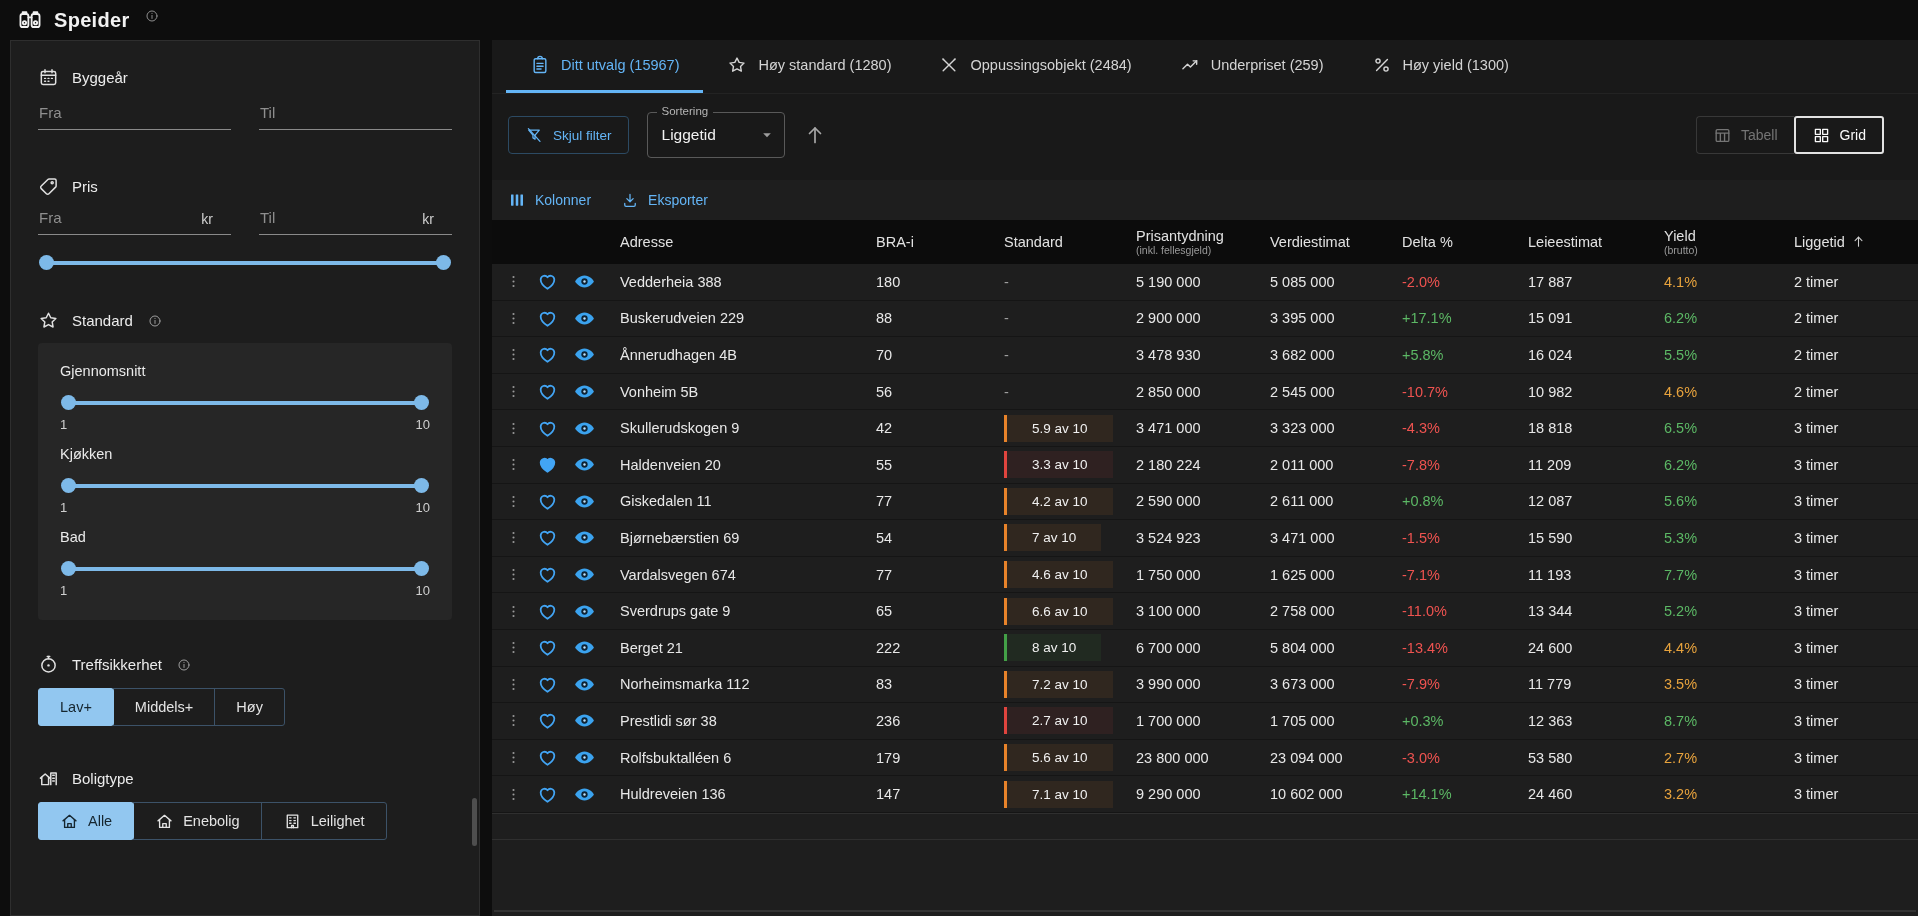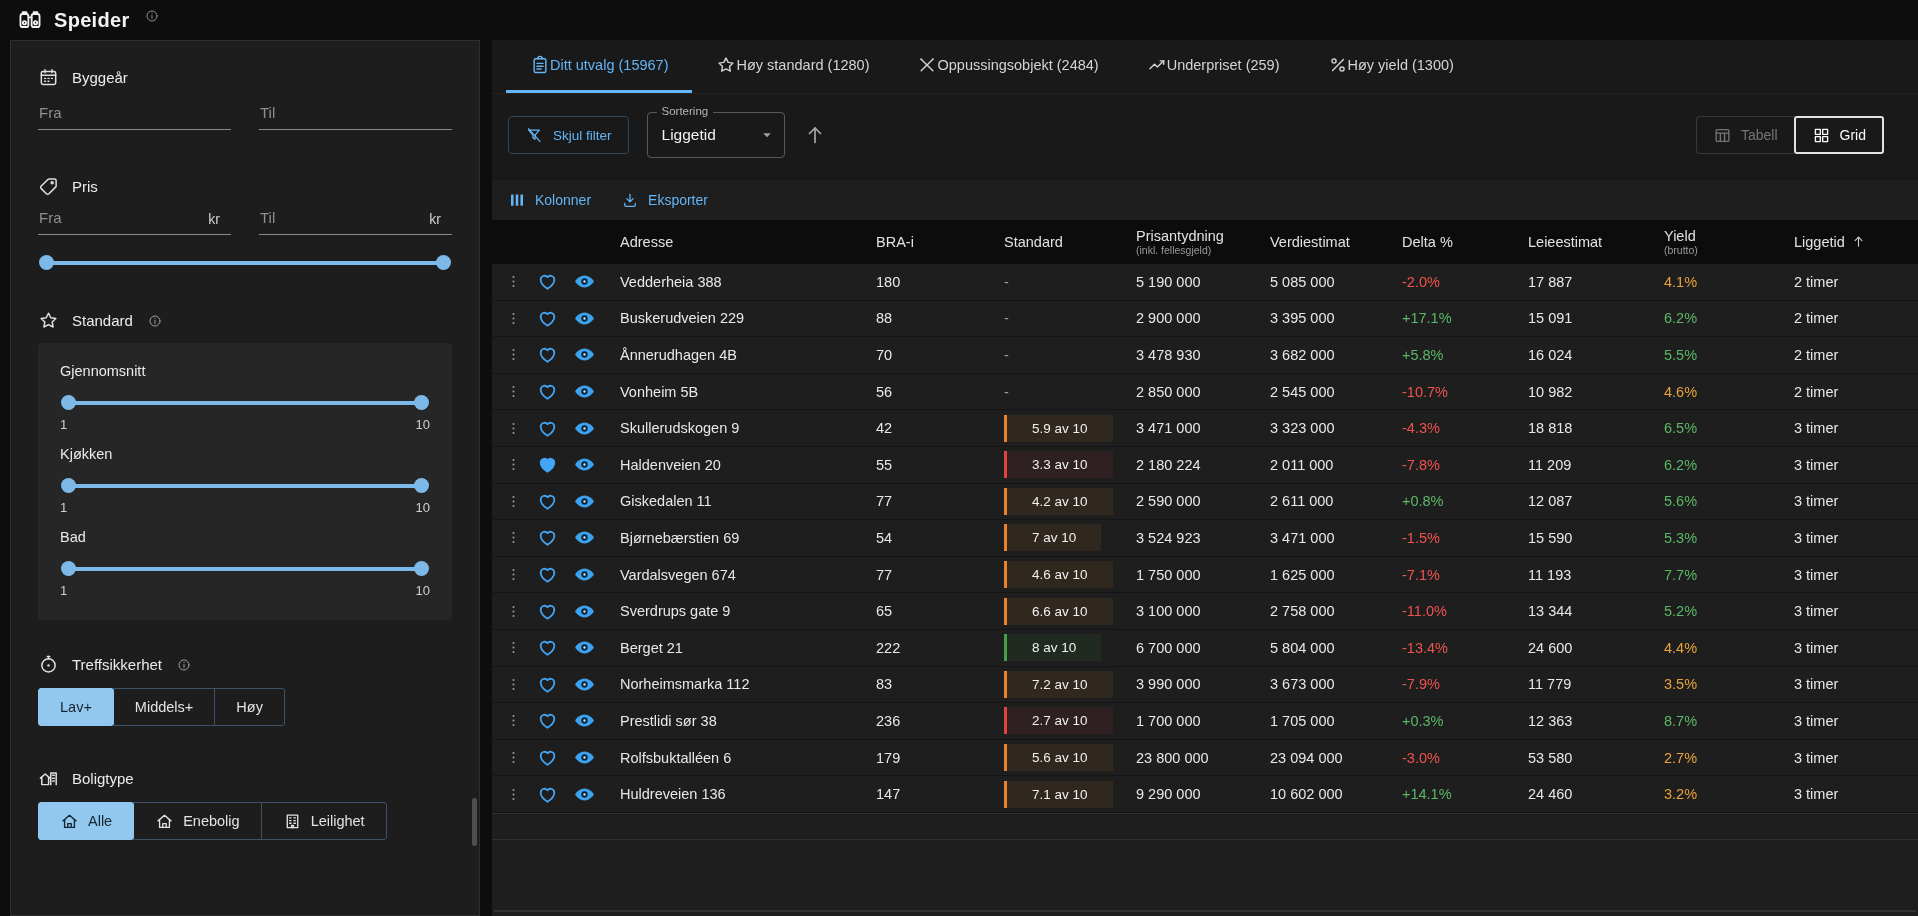--- a/index.html
+++ b/index.html
@@ -22,21 +22,21 @@
   .sb-title { font-size:21px; font-weight:700; color:#f5f5f5; }
   .close-btn { width:22px; height:22px; color:#cfcfcf; cursor:pointer; }
   .section { margin-top:26px; }
   .sec-head { display:flex; align-items:center; gap:13px; font-size:15px; color:#ececec; }
   .sec-ic { width:21px; height:21px; color:#e0e0e0; }
   .info-ic { width:14px; height:14px; color:#9e9e9e; margin-left:2px; }
   .input-row { display:flex; gap:28px; margin-top:10px; }
   .ufield { flex:1; position:relative; border-bottom:1px solid #8a8a8a; height:32px; }
   .ufield input { width:100%; background:transparent; border:none; outline:none; color:#e6e6e6; font-size:15px; font-family:inherit; padding:6px 26px 5px 1px; }
   .ufield input::placeholder { color:#8f8f8f; }
-  .suffix { position:absolute; right:11px; bottom:7px; color:#cfcfcf; font-size:14px; }
+  .suffix { position:absolute; right:18px; bottom:7px; color:#cfcfcf; font-size:14px; }
   .rslider { position:relative; height:15px; margin:16px 3px 0; }
   .rslider .track { position:absolute; left:0; right:0; top:5.5px; height:4px; border-radius:2px; background:#7db9e8; }
   .handle { position:absolute; top:0; width:15px; height:15px; border-radius:50%; background:#7db9e8; cursor:pointer; }
   .handle.left { left:-2px; } .handle.right { right:-2px; }
   .sec-standard { margin-top:40px; }
   .std-panel { background:#262626; border-radius:4px; margin-top:12px; padding:20px 22px 8px; }
   .slider-group { margin-bottom:14px; }
   .slider-label { font-size:14.5px; color:#eaeaea; margin-bottom:14px; }
   .slider-minmax { display:flex; justify-content:space-between; color:#cfcfcf; font-size:13px; margin-top:7px; }
   .sec-treff { margin-top:34px; }
@@ -45,21 +45,21 @@
   .chip:first-child { margin-left:0; border-radius:3px 0 0 3px; }
   .chip:last-child { border-radius:0 3px 3px 0; }
   .chip.active { background:#92c7f0; border-color:#92c7f0; color:#16262f; border-radius:3px; position:relative; z-index:1; }
   .chip-ic { width:19px; height:19px; }
   .sec-bolig { margin-top:42px; }
   .sb-scroll { position:absolute; right:2px; top:757px; width:5px; height:48px; background:#4e4e4e; border-radius:3px; }
 
   
   .content { flex:1; margin-left:12px; background:#191919; display:flex; flex-direction:column; position:relative; overflow:hidden; }
   .tabs { display:flex; height:54px; padding-left:14px; border-bottom:1px solid #232323; }
-  .tab { display:flex; align-items:center; padding:0 24px; font-size:14.5px; color:#d4d4d4; border-bottom:3px solid transparent; cursor:pointer; white-space:nowrap; }
+  .tab { display:flex; align-items:center; gap:11px; padding:0 24px; font-size:14.5px; color:#d4d4d4; border-bottom:3px solid transparent; cursor:pointer; white-space:nowrap; }
   .tab-ic { width:20px; height:20px; }
   .tab.active { color:#64b5f6; border-bottom-color:#64b5f6; }
 
   .toolbar { display:flex; align-items:center; margin:18px 16px 0; height:46px; gap:18px; }
   .btn-outline { display:flex; align-items:center; gap:10px; height:38px; padding:0 16px; border:1px solid #2c4a63; border-radius:4px; color:#64b5f6; font-size:13.5px; background:transparent; font-family:inherit; cursor:pointer; }
   .btn-outline .ic { width:18px; height:18px; }
   .select { position:relative; width:138px; height:46px; border:1px solid #595959; border-radius:4px; display:flex; align-items:center; padding:0 30px 0 14px; cursor:pointer; }
   .select-legend { position:absolute; top:-8px; left:9px; background:#191919; padding:0 5px; font-size:11.5px; color:#b5b5b5; }
   .select-value { font-size:15.5px; color:#f2f2f2; }
   .select-caret { position:absolute; right:7px; width:20px; height:20px; color:#9e9e9e; }

